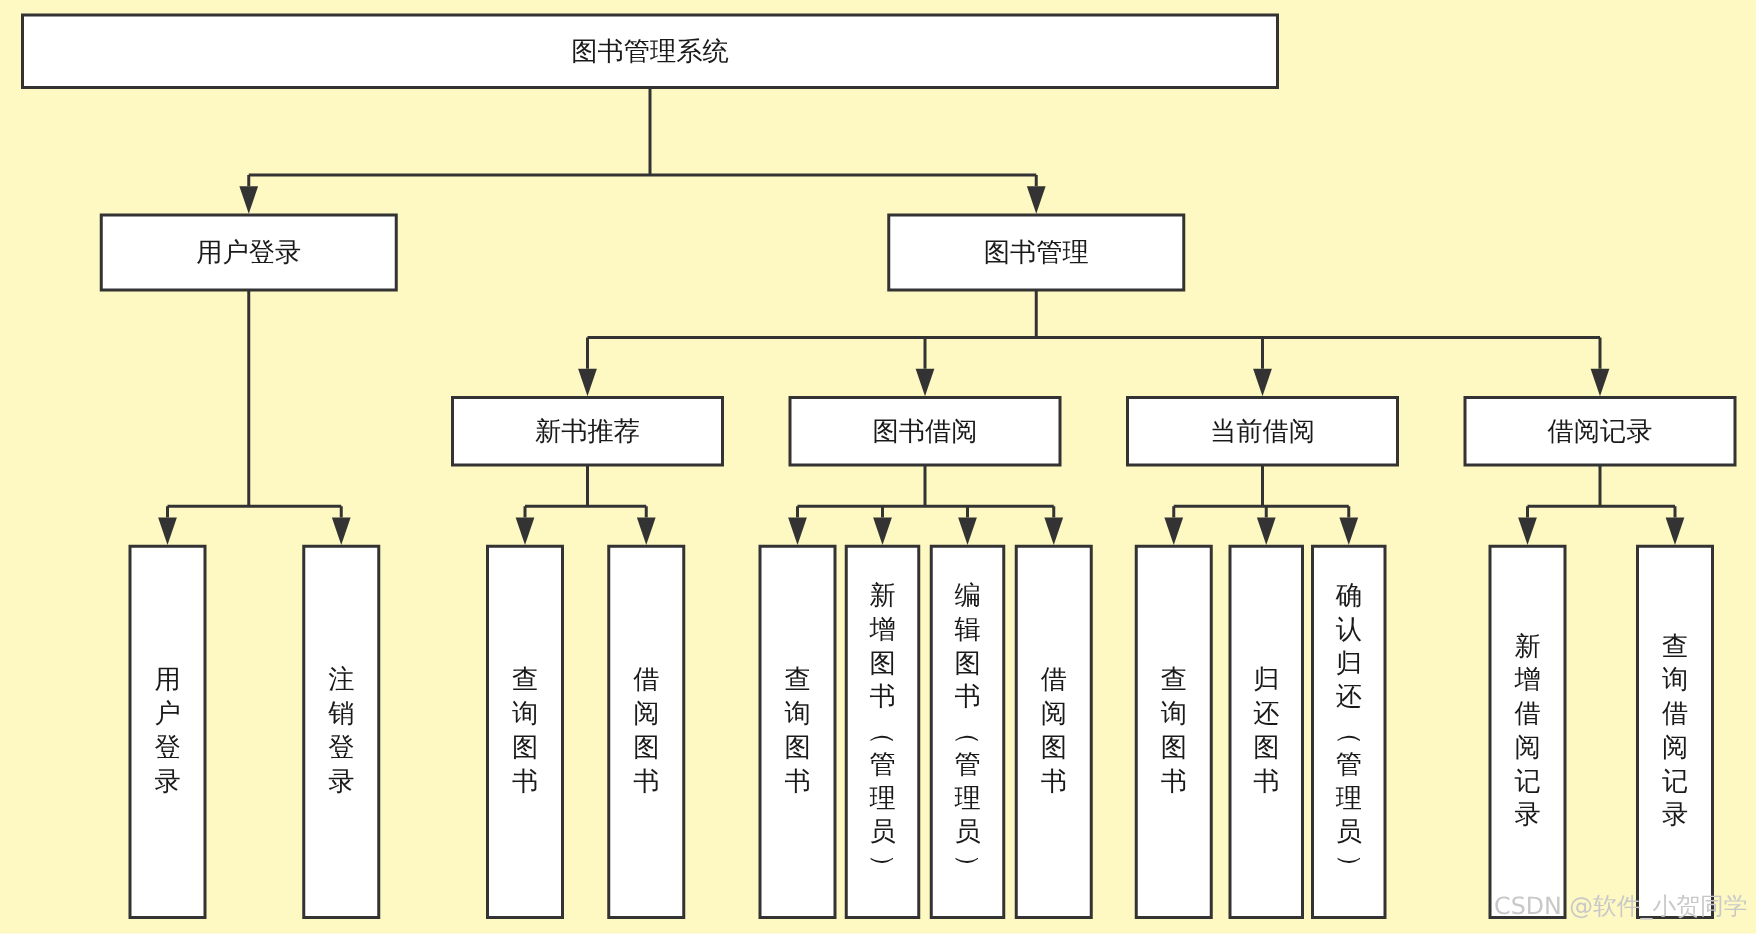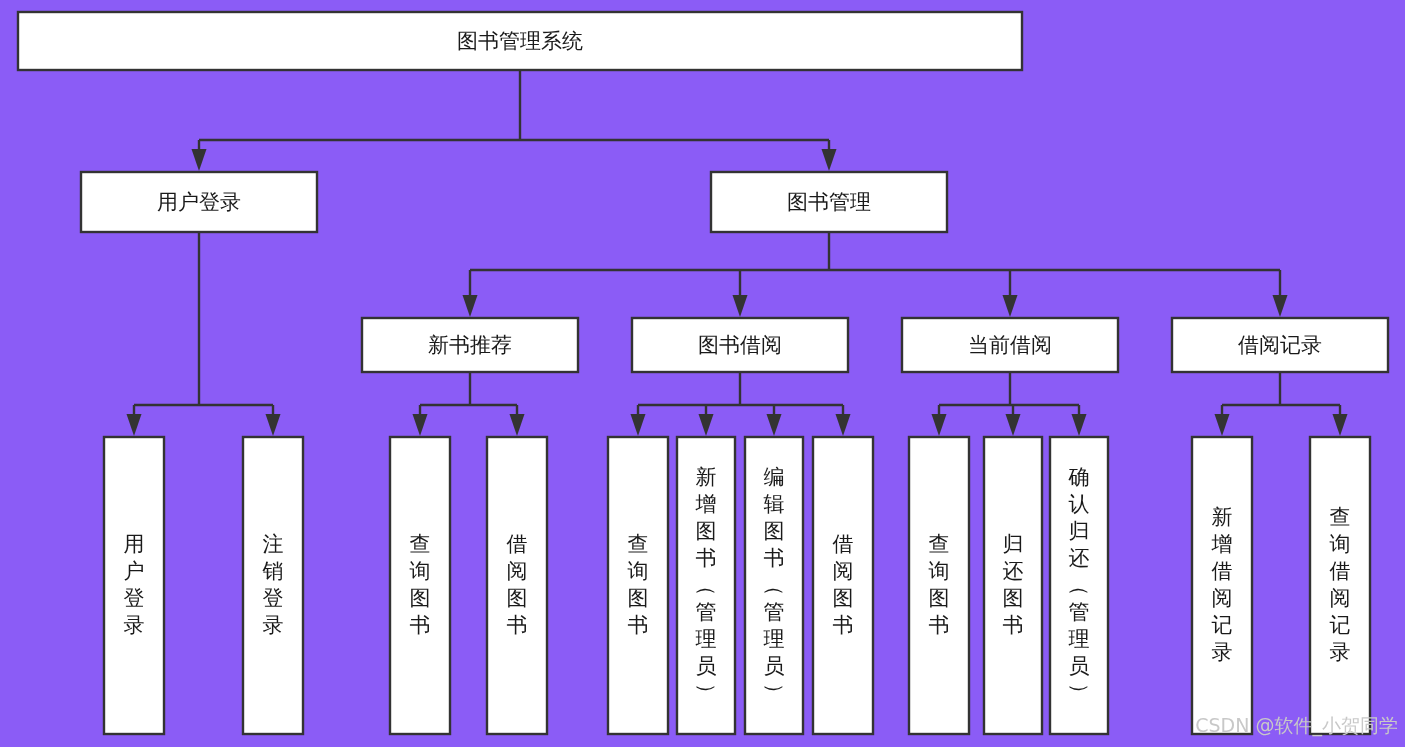--- a/index.html
+++ b/index.html
@@ -11,21 +11,21 @@
   body {
     width: 1405px;
     height: 747px;
     overflow: hidden;
     font-family: "DejaVu Sans", "Liberation Sans", sans-serif;
   }
   #diagram-root {
     position: relative;
     width: 1405px;
     height: 747px;
-    background: #8b5cf6;
+    background: #fef9c3;
   }
   svg.diagram-canvas {
     position: absolute;
     top: 0;
     left: 0;
     width: 1405px;
     height: 747px;
     display: block;
   }
   .node-box {

